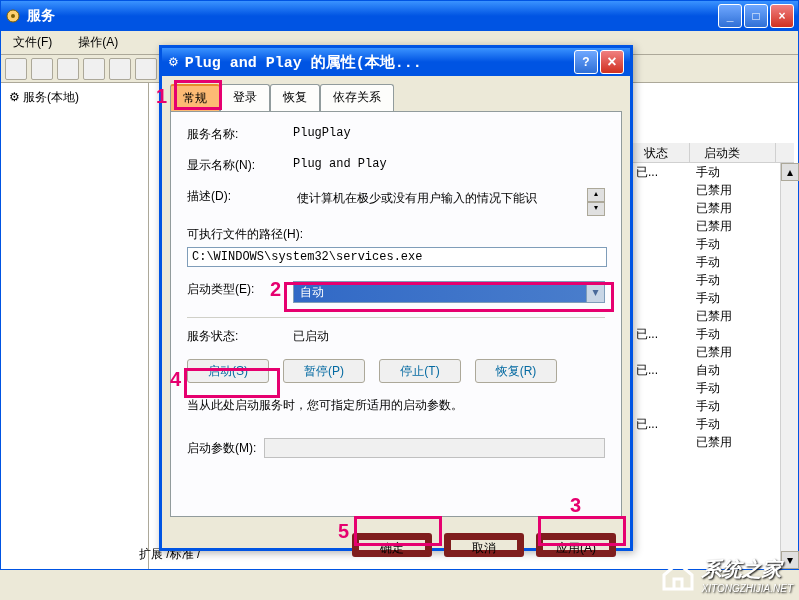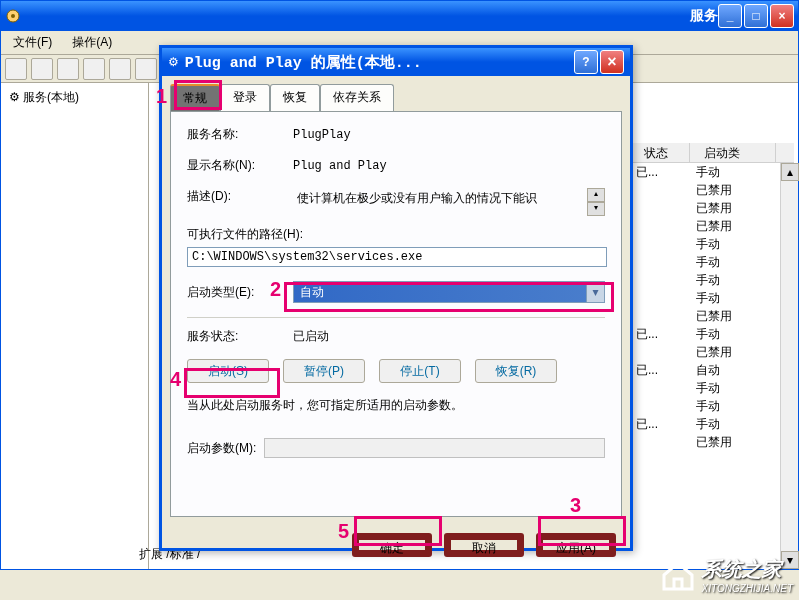--- a/index.html
+++ b/index.html
@@ -2,26 +2,26 @@
 <html><head>
 <meta charset="utf-8">
 <style>
 * { box-sizing: border-box; margin: 0; padding: 0; font-family: "SimSun", "宋体", sans-serif; font-size: 12px; }
 body { width: 799px; height: 600px; background: #ece9d8; overflow: hidden; position: relative; }
 
 
 .main-window { position: absolute; top: 0; left: 0; width: 799px; height: 570px; border: 1px solid #0054e3; background: #fff; }
 .main-titlebar { height: 30px; background: linear-gradient(to bottom, #3a93ff 0%, #0054e3 50%, #0054e3 100%); display: flex; align-items: center; padding: 0 4px; color: #fff; }
 .title-icon { width: 16px; height: 16px; margin-right: 6px; }
-.title-text { flex: 1; font-weight: bold; font-size: 14px; text-align: right; }
+.title-text { flex: 1; font-weight: bold; font-size: 14px; }
 .title-btns { display: flex; gap: 2px; }
 .title-btn { width: 24px; height: 24px; background: linear-gradient(to bottom,#6fa8ff,#2f6fd6); border: 1px solid #fff; border-radius: 3px; display: flex; align-items: center; justify-content: center; color: #fff; font-weight: bold; }
 .title-btn.close { background: linear-gradient(to bottom,#f08080,#d03020); }
 
-.menubar { height: 24px; background: #ece9d8; border-bottom: 1px solid #aca899; display: flex; align-items: center; padding: 0 4px; gap: 4px; }
+.menubar { height: 24px; background: #ece9d8; border-bottom: 1px solid #aca899; display: flex; align-items: center; padding: 0 4px; gap: 10px; }
 .menu-item { padding: 2px 8px; }
 
 .toolbar { height: 28px; background: #ece9d8; border-bottom: 1px solid #aca899; display: flex; align-items: center; padding: 0 4px; gap: 4px; }
 .tb-btn { width: 22px; height: 22px; border: 1px solid #aca899; background: #f0f0f0; border-radius: 2px; }
 
 .main-body { display: flex; height: calc(100% - 82px); }
 .tree-pane { width: 148px; border-right: 1px solid #aca899; background: #fff; padding: 4px; }
 .tree-item { padding: 2px 4px; }
 .content-pane { flex: 1; background: #fff; position: relative; }
 
@@ -42,24 +42,24 @@
 
 .dialog { position: absolute; top: 45px; left: 159px; width: 474px; height: 506px; border: 3px solid #0054e3; background: #ece9d8; z-index: 10; box-shadow: 2px 2px 8px rgba(0,0,0,0.3); }
 .dialog-titlebar { height: 28px; background: linear-gradient(to bottom,#3a93ff 0%,#0054e3 50%,#0054e3 100%); display: flex; align-items: center; padding: 0 6px; color: #fff; }
 .dialog-title { flex: 1; font-family: "Courier New", monospace; font-size: 15px; font-weight: bold; }
 .dlg-btn { width: 24px; height: 24px; border-radius: 3px; display: flex; align-items: center; justify-content: center; color: #fff; border: 1px solid #fff; margin-left: 2px; }
 .dlg-btn.help { background: linear-gradient(to bottom,#6fa8ff,#2f6fd6); font-weight: bold; }
 .dlg-btn.close { background: linear-gradient(to bottom,#f08080,#d03020); font-size: 16px; font-weight: bold; }
 
 .tab-strip { display: flex; padding: 8px 8px 0 8px; }
 .tab { padding: 4px 12px; border: 1px solid #919b9c; border-bottom: none; background: #fdfdfb; border-radius: 3px 3px 0 0; margin-right: 0px; }
-.tab.active { background: #737373; border-top: 2px solid #e68b2c; position: relative; z-index: 2; }
+.tab.active { background: #fdba74; border-top: 2px solid #e68b2c; position: relative; z-index: 2; }
 .tab-panel { margin: 0 8px 8px 8px; border: 1px solid #919b9c; background: #fcfcfe; padding: 14px 16px; height: 406px; }
 
-.field-row { display: flex; align-items: center; margin-bottom: 14px; }
+.field-row { display: flex; margin-bottom: 14px; }
 .field-label { width: 106px; }
 .field-value { flex: 1; }
 .field-value.mono { font-family: "Courier New", monospace; }
 
 .desc-box { display: flex; align-items: flex-start; margin-bottom: 10px; }
 .desc-text { flex: 1; padding: 2px 4px; }
 .desc-scroll { width: 18px; display: flex; flex-direction: column; }
 .desc-arrow { width: 18px; height: 14px; background: #e0e0e0; border: 1px solid #aca899; font-size: 8px; text-align: center; }
 
 .path-input { width: 420px; height: 20px; border: 1px solid #7f9db9; background: #fff; padding: 2px 4px; font-family: "Courier New", monospace; margin-top: 4px; margin-bottom: 14px; }

